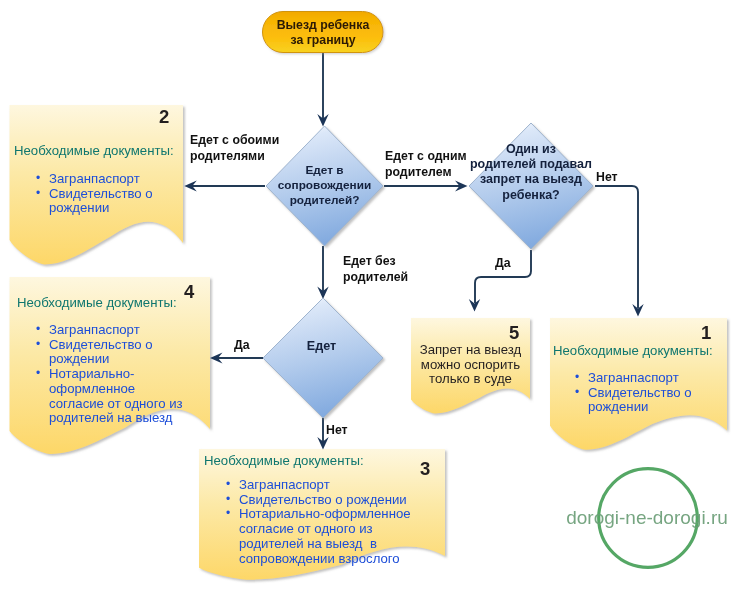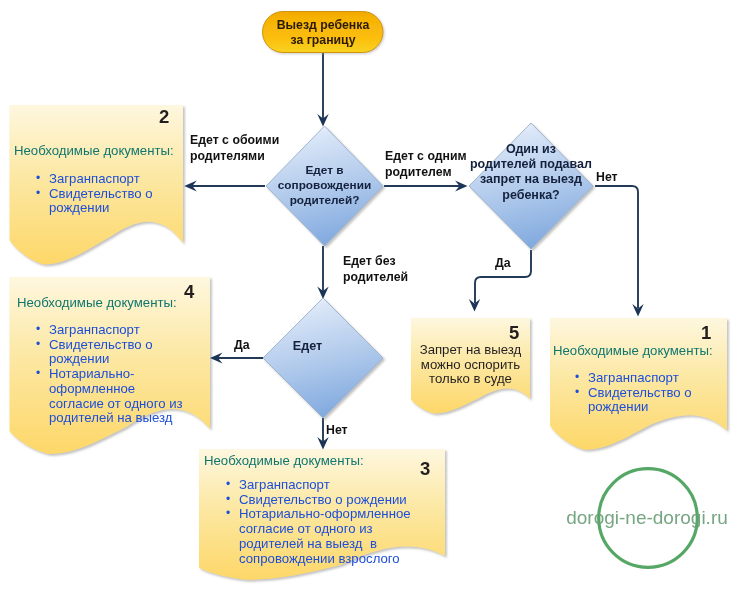--- a/index.html
+++ b/index.html
@@ -117,21 +117,21 @@
   <div>родителей?</div>
 </div>
 
 <div class="txt dtext" style="left:451px;top:142px;width:160px;font-size:12.5px;line-height:15.2px;">
   <div>Один из</div>
   <div>родителей подавал</div>
   <div>запрет на выезд</div>
   <div>ребенка?</div>
 </div>
 
-<div class="txt dtext" style="left:242px;top:339px;width:131px;font-size:12.6px;line-height:15px;">
+<div class="txt dtext" style="left:256px;top:339px;width:131px;font-size:12.6px;line-height:15px;">
   <div>Едет</div>
 </div>
 
 <div class="txt doc-num" style="left:159px;top:106px;">2</div>
 <div class="txt doc-head" style="left:14px;top:144px;">Необходимые документы:</div>
 <ul class="txt doc-list" style="left:36px;top:172px;width:145px;">
   <li>Загранпаспорт</li>
   <li>Свидетельство о рождении</li>
 </ul>
 

